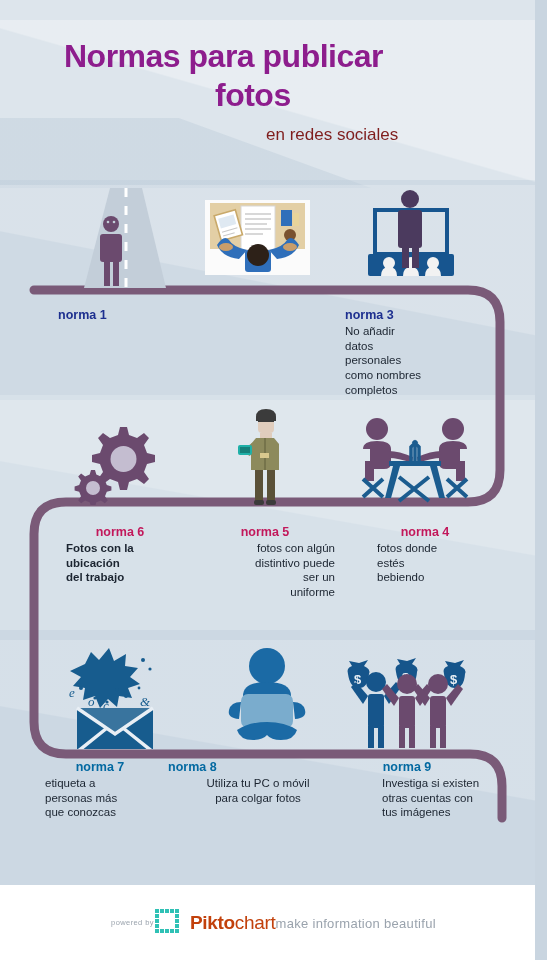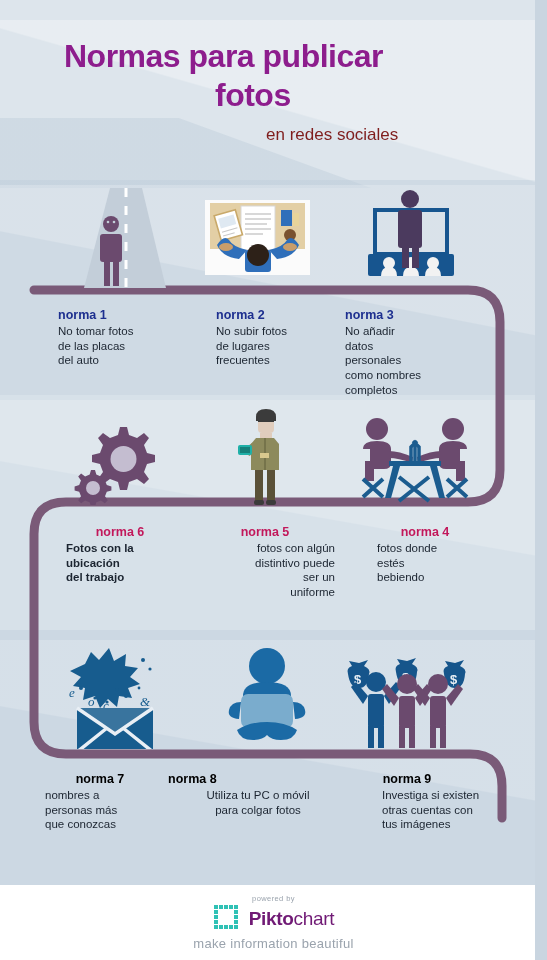--- a/index.html
+++ b/index.html
@@ -98,43 +98,43 @@
     white-space: nowrap;
   }
   .norma-text {
     font-size: 11.5px;
     line-height: 1.28;
     color: #1b2430;
     margin: 0;
   }
   .r1 .norma-label { color: #1d2f8f; }
   .r2 .norma-label { color: #c2185b; }
-  .r3 .norma-label { color: #000000; margin-top: 12px; }
+  .r3 .norma-label { color: #0369a1; }
   .r2 .norma-text.bold { font-weight: bold; }
   .center { text-align: center; }
 
   
   #footer {
     position: absolute;
     top: 885px; left: 0;
     width: 547px; height: 75px;
     background: #ffffff;
     display: flex;
-    flex-direction: column;
+    flex-direction: row;
     align-items: center;
     justify-content: center;
   }
   #powered-by {
     font-size: 7.5px;
     color: #9aa3ad;
     letter-spacing: 0.4px;
     margin-bottom: 1px;
   }
   #logo-row { display: flex; align-items: center; gap: 6px; }
-  #logo-word { font-size: 19px; color: #701a75; letter-spacing: -0.3px; }
+  #logo-word { font-size: 19px; color: #c2410c; letter-spacing: -0.3px; }
   #logo-word b { font-weight: bold; }
   #tagline { font-size: 13px; color: #9aa3ad; letter-spacing: 0.3px; margin-top: 2px; }
 </style>
 </head>
 <body>
 
 <div id="poster">
 
   <div class="band band-top"></div>
   <div class="band band-r1"></div>
@@ -236,29 +236,20 @@
           <circle cx="60" cy="11" r="9"></circle>
           <rect x="48" y="22" width="24" height="38" rx="3"></rect>
           <rect x="52" y="58" width="7" height="22"></rect>
           <rect x="62" y="58" width="7" height="22"></rect>
         </g>
       </svg>
     </div>
 
     <div class="cell" style="left:58px; top:128px; width:120px;">
       <div class="norma-label">norma  1</div>
-      <div class="norma-text" style="white-space:pre-line">No tomar fotos
-de las placas
-del auto</div>
-    </div>
-    <div class="cell" style="left:216px; top:128px; width:120px;">
-      <div class="norma-label">norma 2</div>
-      <div class="norma-text" style="white-space:pre-line">No subir fotos
-de lugares
-frecuentes</div>
     </div>
     <div class="cell" style="left:345px; top:128px; width:130px;">
       <div class="norma-label">norma 3</div>
       <div class="norma-text" style="white-space:pre-line">No añadir
 datos
 personales
 como nombres
 completos</div>
     </div>
   </div>
@@ -429,21 +420,21 @@
           <path d="M90 54 l-12 -14 l-5 5 l12 17 z"></path>
           <path d="M106 54 l12 -14 l5 5 l-12 17 z"></path>
           <rect x="90" y="82" width="6" height="22"></rect>
           <rect x="100" y="82" width="6" height="22"></rect>
         </g>
       </svg>
     </div>
 
     <div class="cell" style="left:45px; top:130px; width:150px;">
       <div class="norma-label" style="text-align:center; width:110px;">norma 7</div>
-      <div class="norma-text" style="white-space:pre-line;">nombres a
+      <div class="norma-text" style="white-space:pre-line;">etiqueta a
 personas más
 que conozcas</div>
     </div>
     <div class="cell" style="left:168px; top:130px; width:180px;">
       <div class="norma-label" style="text-align:left;">norma 8</div>
       <div class="norma-text" style="white-space:pre-line; text-align:center;">Utiliza tu PC o móvil
 para colgar fotos</div>
     </div>
     <div class="cell" style="left:342px; top:130px; width:170px;">
       <div class="norma-label" style="text-align:center; width:130px;">norma 9</div>

